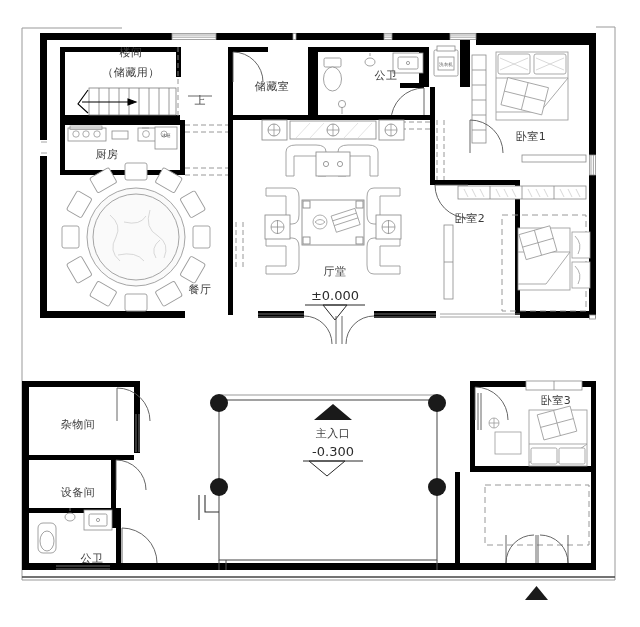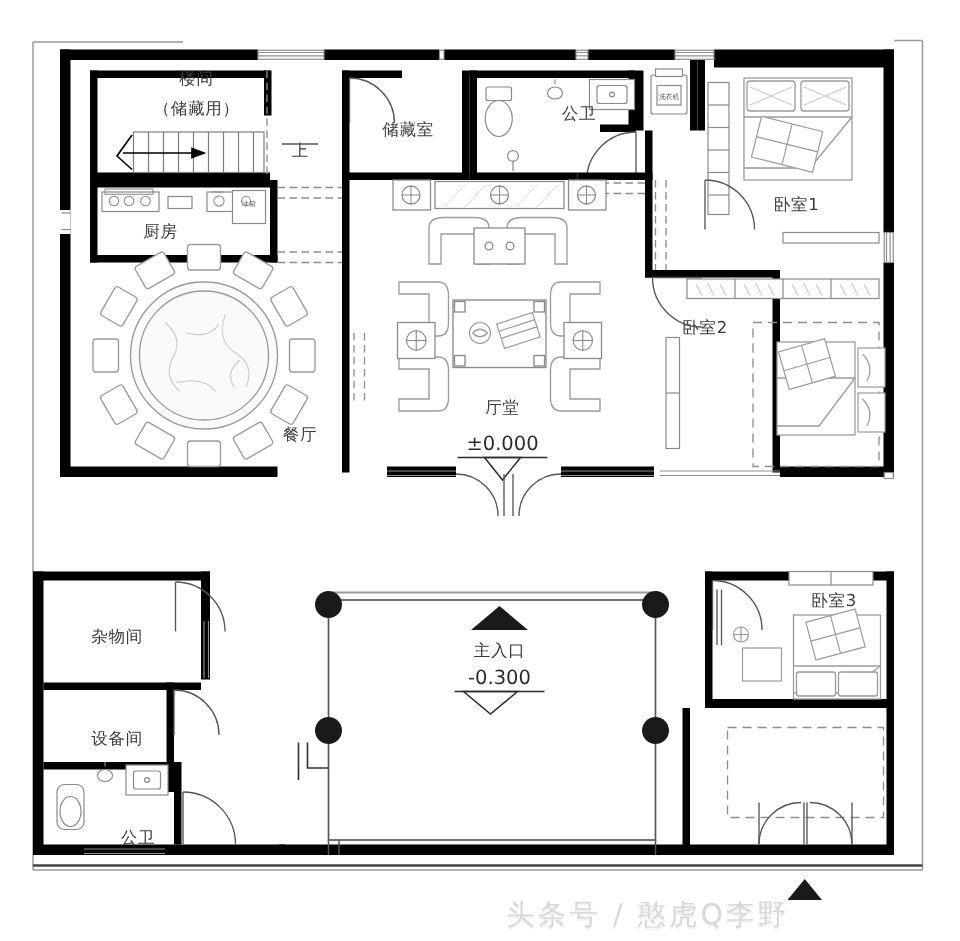--- a/index.html
+++ b/index.html
@@ -658,15 +658,14 @@
   <g>
     <rect x="186" y="563" width="270" height="7" fill="#000"></rect>
     <line x1="22" y1="577" x2="615" y2="577" stroke="#444" stroke-width="1.6"></line>
     <line x1="219" y1="560" x2="219" y2="570" stroke="#555" stroke-width="1"></line>
     <line x1="226" y1="560" x2="226" y2="570" stroke="#555" stroke-width="1"></line>
     <line x1="437" y1="560" x2="437" y2="570" stroke="#555" stroke-width="1"></line>
   </g>
 
 </svg>
 
-<div class="watermark">头条号 / 憨虎Q李野</div>
 
 </div>
 
 </body></html>

